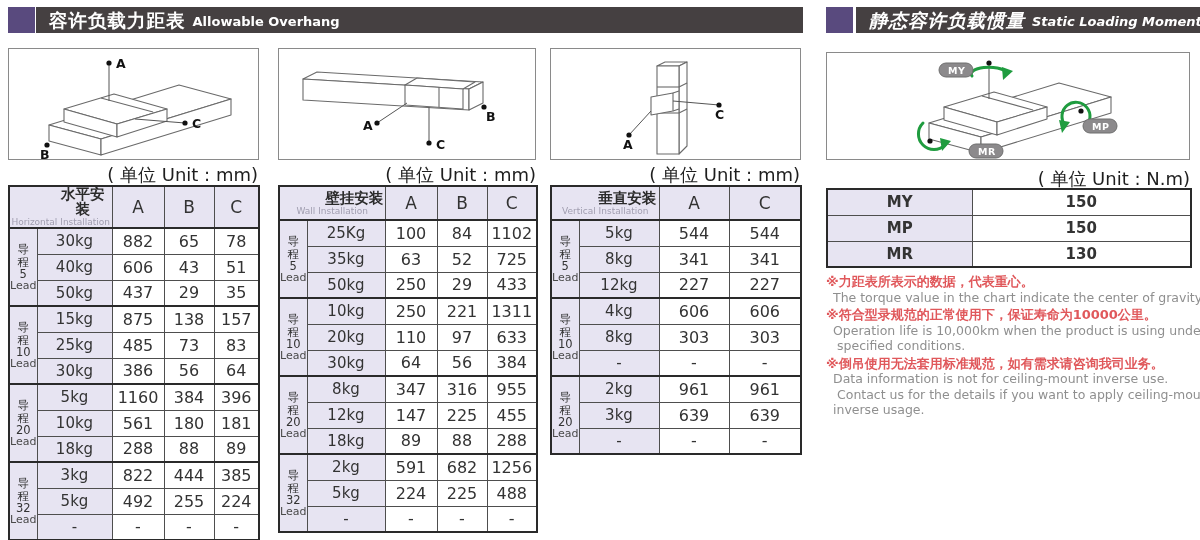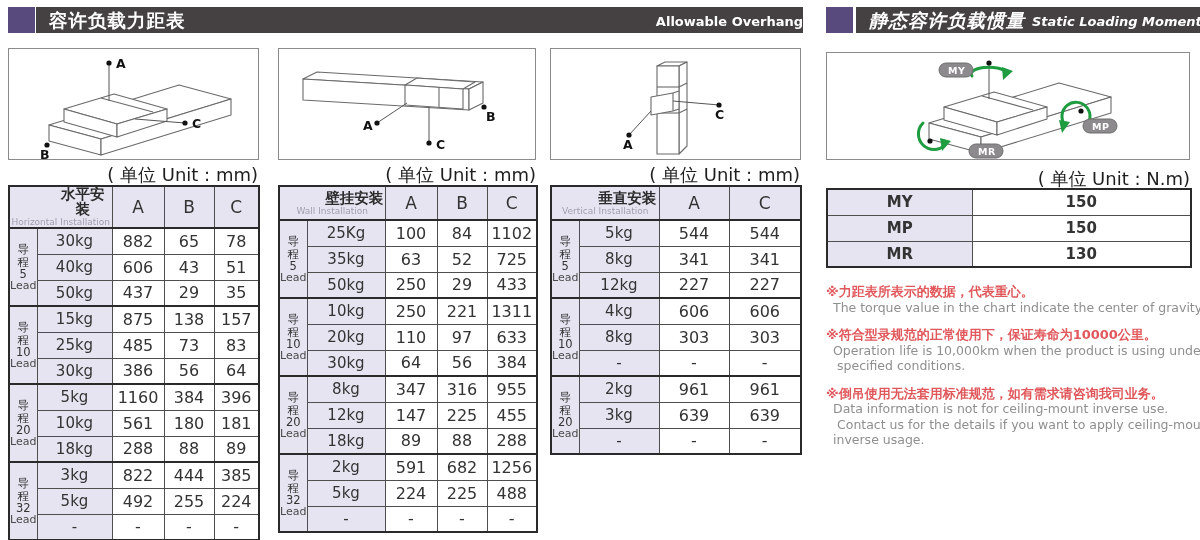--- a/index.html
+++ b/index.html
@@ -36,35 +36,35 @@
   .lz { display:block; width:14px; margin:0 auto; font-size:11.5px; line-height:12.5px; color:#333; }
   .lnum { display:block; font-size:11.5px; line-height:13px; color:#333; }
   .len { display:block; font-size:11px; line-height:10px; color:#4a4a4a; }
 
   
   .mk { font-size:15px; font-weight:bold; }
   .mv { font-size:15px;font-weight:bold; }
 
   
   .notes { position:absolute; width:374px; }
-  .nzh { font-size:13px; font-weight:bold; color:#e0585b; line-height:15.5px; margin-top:12px; white-space:nowrap; }
+  .nzh { font-size:13px; font-weight:bold; color:#e0585b; line-height:15.5px; margin-top:2px; white-space:nowrap; }
   .nen { font-size:12.5px; color:#8f8f8f; line-height:15.5px; padding-left:7px; white-space:nowrap; }
   .nen2 { padding-left:11px; }
 
   
   text.dlab { font-size:12.5px; font-weight:bold; fill:#111; font-family:"DejaVu Sans","Liberation Sans",sans-serif; }
   text.blab { font-size:9.5px; font-weight:bold; fill:#fff; letter-spacing:0.5px; font-family:"DejaVu Sans","Liberation Sans",sans-serif; }
 </style>
 </head>
 <body>
 
 <div class="page">
 
   <div class="sq" style="left:8px;top:7px;"></div>
-  <div class="bar" style="left:36px;top:7px;width:767px;justify-content:space-between;">
+  <div class="bar" style="left:36px;top:7px;width:767px;">
     <span class="zh">容许负载力距表</span>
     <span class="en">Allowable Overhang</span>
   </div>
   <div class="sq" style="left:826px;top:7px;"></div>
   <div class="bar" style="left:856px;top:7px;width:376px;font-style:italic;">
     <span class="zh">静态容许负载惯量</span>
     <span class="en">Static Loading Moment</span>
   </div>
 
   <div class="diag" style="left:8px;top:48px;width:251px;height:112px;">

